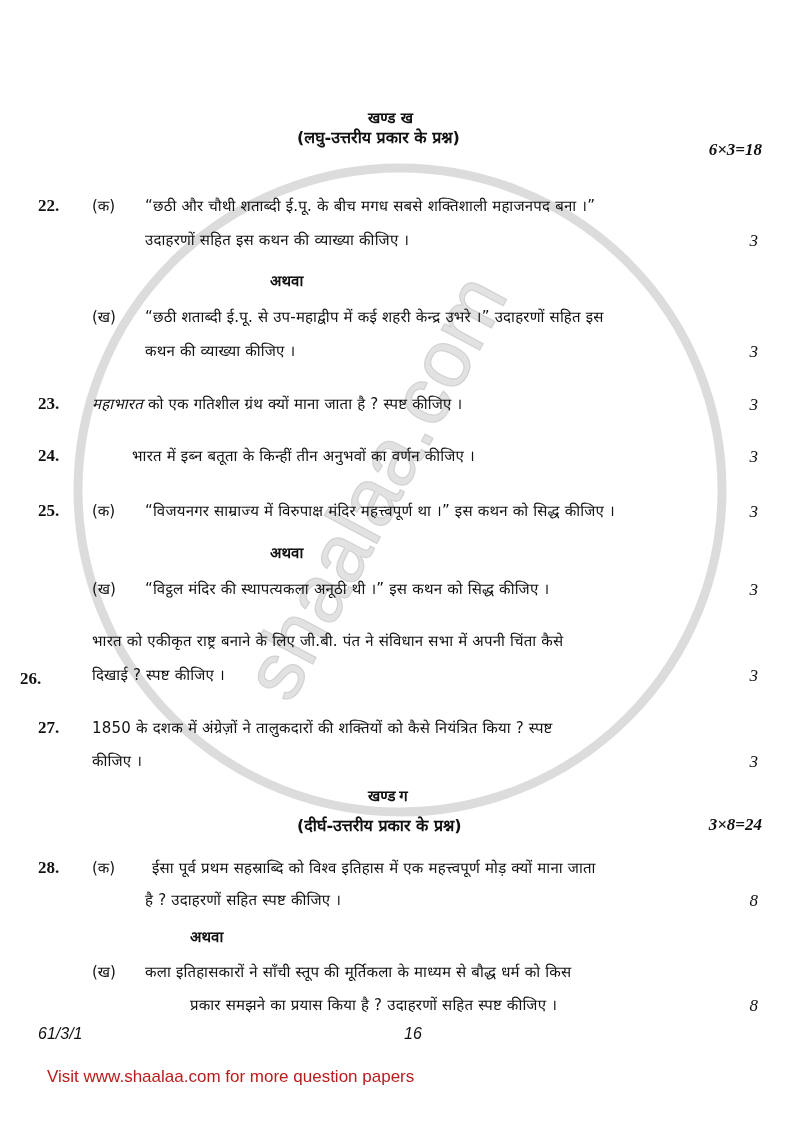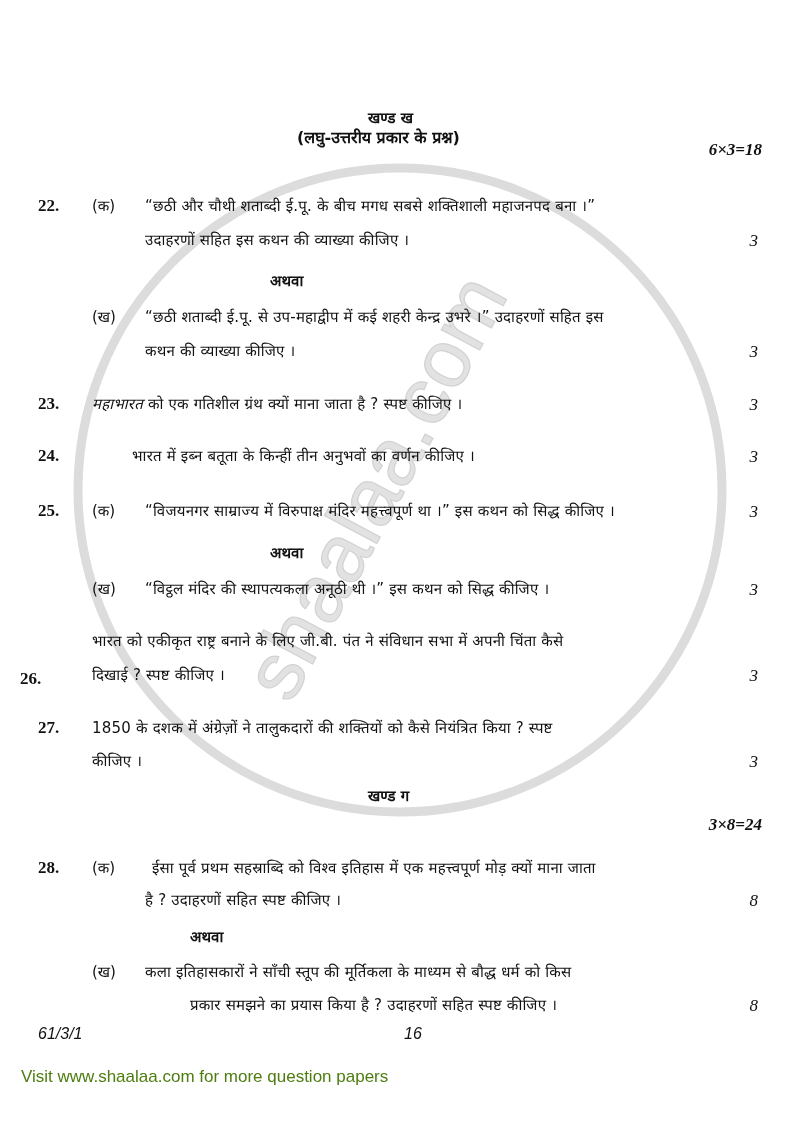--- a/index.html
+++ b/index.html
@@ -69,21 +69,22 @@
       right: 42px;
     }
     .footer-code, .footer-page {
       font-family: "Liberation Sans", sans-serif;
       font-style: italic;
       font-size: 16px;
     }
     .visit {
       font-family: "Liberation Sans", sans-serif;
       font-size: 17px;
-      color: #4d7c0f;
+      color: #b91c1c;
+      margin-left: 26px;
     }
   </style>
 </head>
 <body>
 
 <svg class="watermark" width="800" height="1131" viewBox="0 0 800 1131">
   <circle cx="400" cy="490" r="322" fill="none" stroke="#dcdcdc" stroke-width="9"></circle>
   <text x="400" y="500" text-anchor="middle" transform="rotate(-62 400 500)" font-family="Liberation Sans, sans-serif" font-size="82" fill="#e2e2e2" stroke="#d2d2d2" stroke-width="1.2">shaalaa.com</text>
 </svg>
 
@@ -142,21 +143,22 @@
     <div class="abs mark" style="top:666px;">3</div>
   </div>
 
   <div>
     <div class="abs qnum" style="left:38px; top:718px;">27.</div>
     <div class="abs qtext line" style="left:92px; top:717px;">1850 के दशक में अंग्रेज़ों ने तालुकदारों की शक्तियों को कैसे नियंत्रित किया ? स्पष्ट</div>
     <div class="abs qtext line" style="left:92px; top:750px;">कीजिए ।</div>
     <div class="abs mark" style="top:752px;">3</div>
   </div>
 
-  <div class="abs section-title" style="left:368px; top:785px;">खण्ड ग</div>
+  <div class="abs section-title" style="left:368px; top:785px;font-family:Liberation Serif, serif;">खण्ड ग</div>
+  <div class="abs section-sub" style="left:297px; top:814px;">(दीर्घ-उत्तरीय प्रकार के प्रश्न)</div>
   <div class="abs marks-formula" style="right:38px; top:815px;">3×8=24</div>
 
   <div>
     <div class="abs qnum" style="left:38px; top:858px;">28.</div>
     <div class="abs sub-label" style="left:92px; top:857px;">(क)</div>
     <div class="abs qtext line" style="left:152px; top:857px;">ईसा पूर्व प्रथम सहस्राब्दि को विश्व इतिहास में एक महत्त्वपूर्ण मोड़ क्यों माना जाता</div>
     <div class="abs qtext line" style="left:145px; top:889px;">है ? उदाहरणों सहित स्पष्ट कीजिए ।</div>
     <div class="abs mark" style="top:891px;">8</div>
 
     <div class="abs athva" style="left:190px; top:926px;">अथवा</div>

